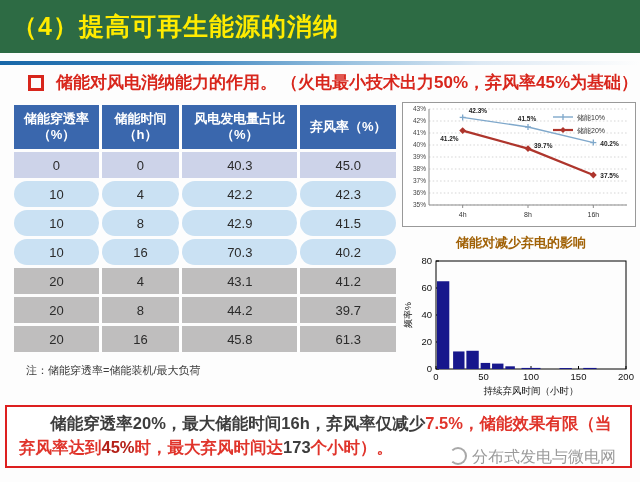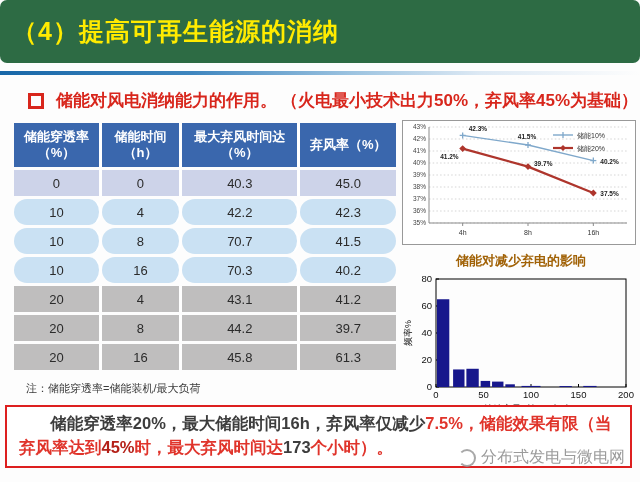--- a/index.html
+++ b/index.html
@@ -1,26 +1,26 @@
 <!DOCTYPE html>
 <html><head>
 <meta charset="utf-8">
 <style>
   html,body{margin:0;padding:0;}
   body{
     width:640px;height:482px;position:relative;overflow:hidden;background:#fdfdfd;
     font-family:"Liberation Sans","DejaVu Sans",sans-serif;
   }
   
-  .hdr{height:63px;background:#2D6B44;display:flex;align-items:center;padding-left:12px;box-sizing:border-box;border-radius:7px;}
+  .hdr{height:53px;background:#2D6B44;display:flex;align-items:center;padding-left:12px;box-sizing:border-box;}
   .hdr-title{color:#FFEB00;font-size:25px;font-weight:bold;letter-spacing:1px;}
   .divider{height:4px;margin:8px 0 0 0;
     background:linear-gradient(to right,#1867A8 0%,#3F86BF 30%,#9cc3e0 55%,#dde9f4 75%,rgba(255,255,255,0) 100%);}
   
-  .section{display:flex;align-items:center;margin:14px 0 0 28px;}
+  .section{display:flex;align-items:center;margin:6px 0 0 28px;}
   .bullet{width:10px;height:10px;border:3px solid #D8261C;display:inline-block;margin-right:12px;flex:none;}
   .sec-main{color:#D8261C;font-size:17px;font-weight:bold;}
   .sec-sub{color:#D8261C;font-size:17px;font-weight:bold;margin-left:4px;}
   
   .content{display:flex;padding:8px 2px 0 14px;}
   .left{width:382px;flex:none;}
   .right{width:238px;flex:none;margin-left:6px;}
   
   table{border-collapse:separate;border-spacing:0 3px;width:382px;table-layout:fixed;}
   th,td{text-align:center;vertical-align:middle;border-right:3px solid #fff;}
@@ -34,21 +34,21 @@
   
   .line-box{border:1px solid #999;background:#fff;width:234px;height:125px;box-sizing:border-box;}
   .bar-title{color:#a16207;font-size:13px;font-weight:bold;text-align:center;margin:7px 0 0 0;}
   .bar-wrap{margin-top:1px;}
   
   .footer{position:absolute;left:5px;right:8px;bottom:14px;border:2px solid #DD1F1F;background:#fff;
     padding:4px 12px 6px 12px;font-size:16.5px;font-weight:bold;line-height:1.5;text-indent:1.9em;text-align:left;}
   .seg-dark{color:#3D3D3D;}
   .seg-red{color:#E0342B;}
   .seg-crimson{color:#B42018;}
-  .watermark{position:absolute;right:15px;bottom:14px;display:flex;align-items:center;color:#8a8a8a;opacity:.85;
+  .watermark{position:absolute;right:24px;bottom:14px;display:flex;align-items:flex-start;color:#8a8a8a;opacity:.85;
     font-size:16px;font-weight:normal;z-index:5;}
   .wm-logo{width:14px;height:14px;border:2px solid #9a9a9a;border-left-color:transparent;border-radius:50%;
     display:inline-block;margin-right:5px;flex:none;}
 </style>
 </head>
 <body>
 
 <div class="hdr">
   <span class="hdr-title">（4）提高可再生能源的消纳</span>
 </div>
@@ -73,21 +73,21 @@
           <tr>
             <th>
               <div>储能穿透率</div>
               <div>（%）</div>
             </th>
             <th>
               <div>储能时间</div>
               <div>（h）</div>
             </th>
             <th>
-              <div>最大弃风时间达</div>
+              <div>风电发电量占比</div>
               <div>（%）</div>
             </th>
             <th>
               <div>弃风率（%）</div>
             </th>
           </tr>
         </thead>
         <tbody>
           <tr class="lavender">
             <td>0</td>
@@ -97,21 +97,21 @@
           </tr>
           <tr class="blue">
             <td>10</td>
             <td>4</td>
             <td>42.2</td>
             <td>42.3</td>
           </tr>
           <tr class="blue">
             <td>10</td>
             <td>8</td>
-            <td>70.7</td>
+            <td>42.9</td>
             <td>41.5</td>
           </tr>
           <tr class="blue">
             <td>10</td>
             <td>16</td>
             <td>70.3</td>
             <td>40.2</td>
           </tr>
           <tr class="gray">
             <td>20</td>

